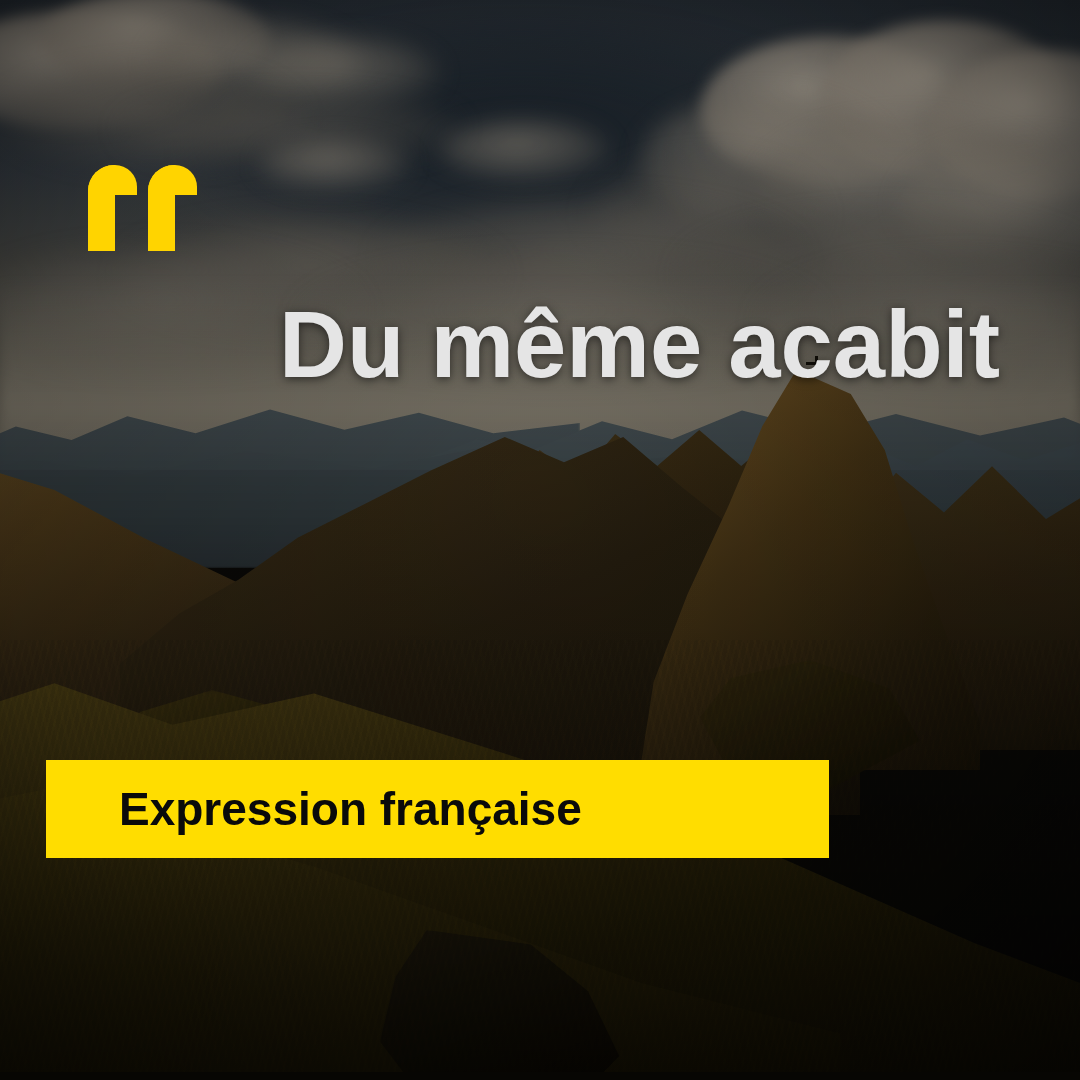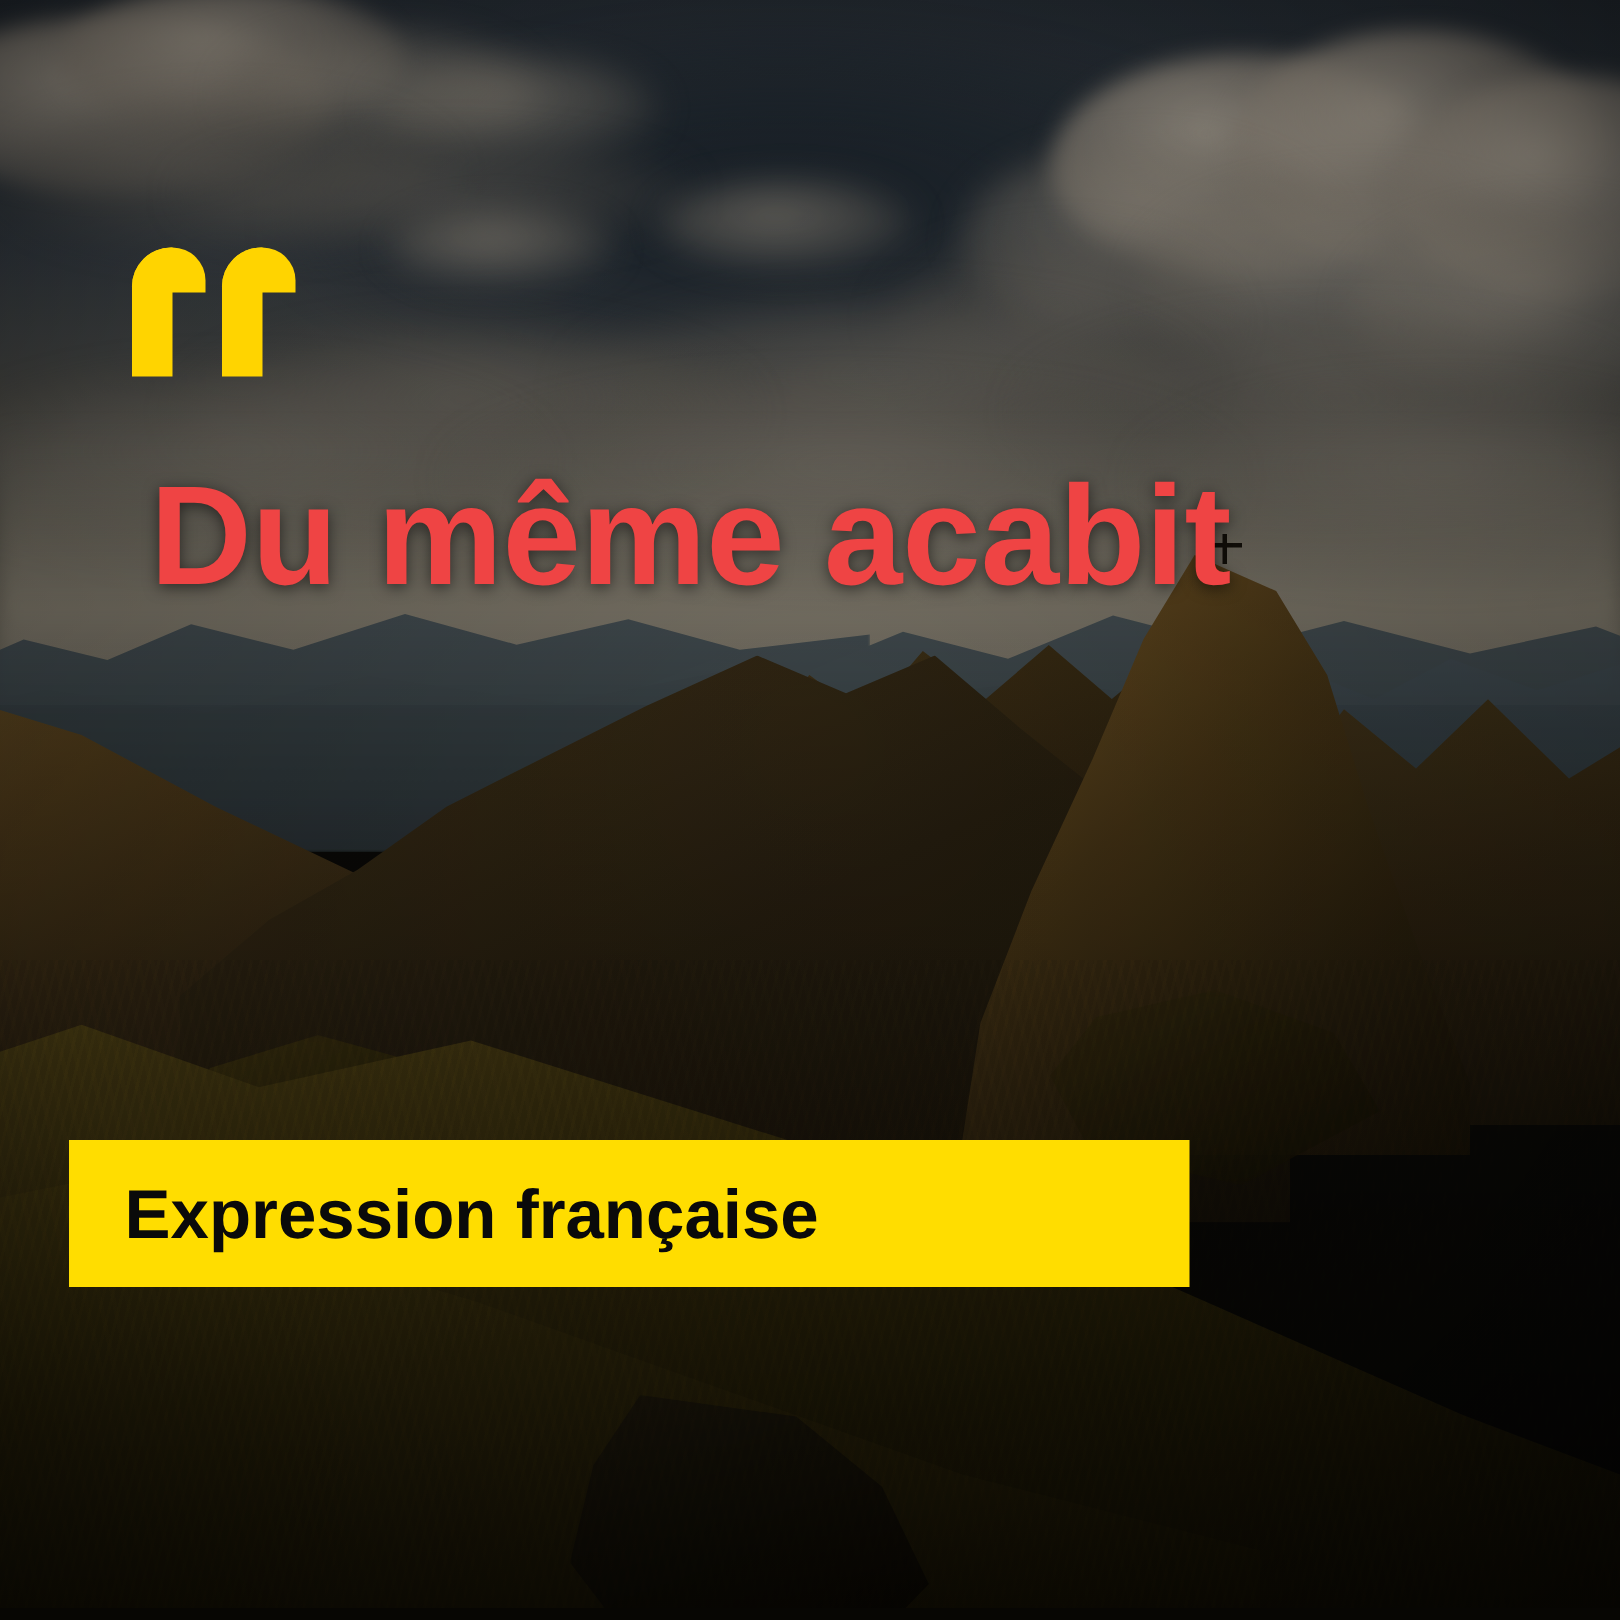--- a/index.html
+++ b/index.html
@@ -324,38 +324,40 @@
     position: absolute;
     left: 0; top: 0;
     width: 49px; height: 30px;
     background: #FFD400;
     border-top-left-radius: 26px;
     border-top-right-radius: 22px;
   }
 
   .title {
     position: absolute;
-    left: 100px; top: 308px;
+    left: 100px; top: 296px;
     width: 900px;
-    color: #ef4444;
+    color: #e5e5e5;
     font-size: 94px;
     font-weight: bold;
     line-height: 1.05;
     letter-spacing: 0px;
     text-shadow: 0 2px 10px rgba(0,0,0,0.55);
     white-space: nowrap;
+    text-align: right;
   }
 
   .badge {
     position: absolute;
     left: 46px; top: 760px;
     width: 747px; height: 98px;
     background: #FFDD00;
     display: flex;
     align-items: center;
+    padding-left: 36px;
   }
   .badge-label {
     margin-left: 37px;
     color: #0a0a0a;
     font-size: 46px;
     font-weight: bold;
     letter-spacing: 0px;
     white-space: nowrap;
   }
 

